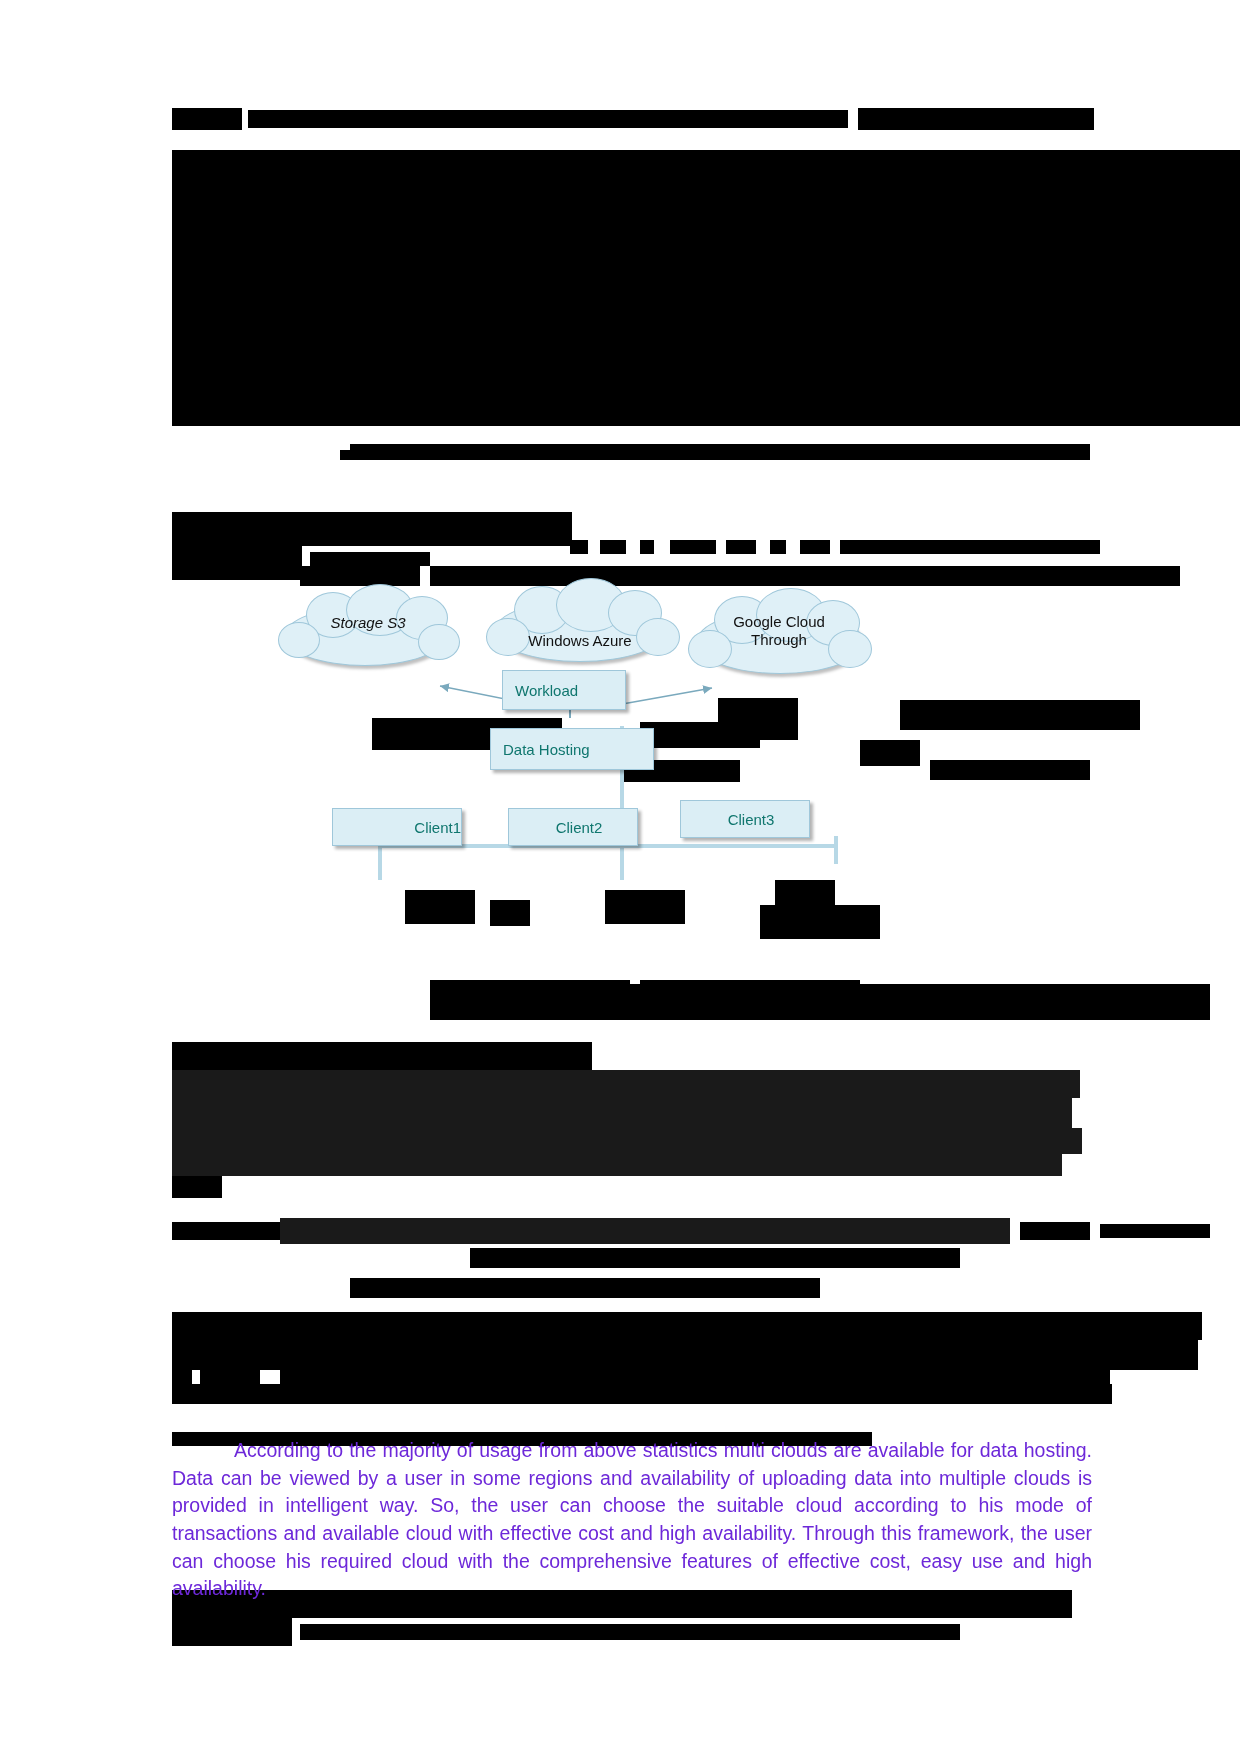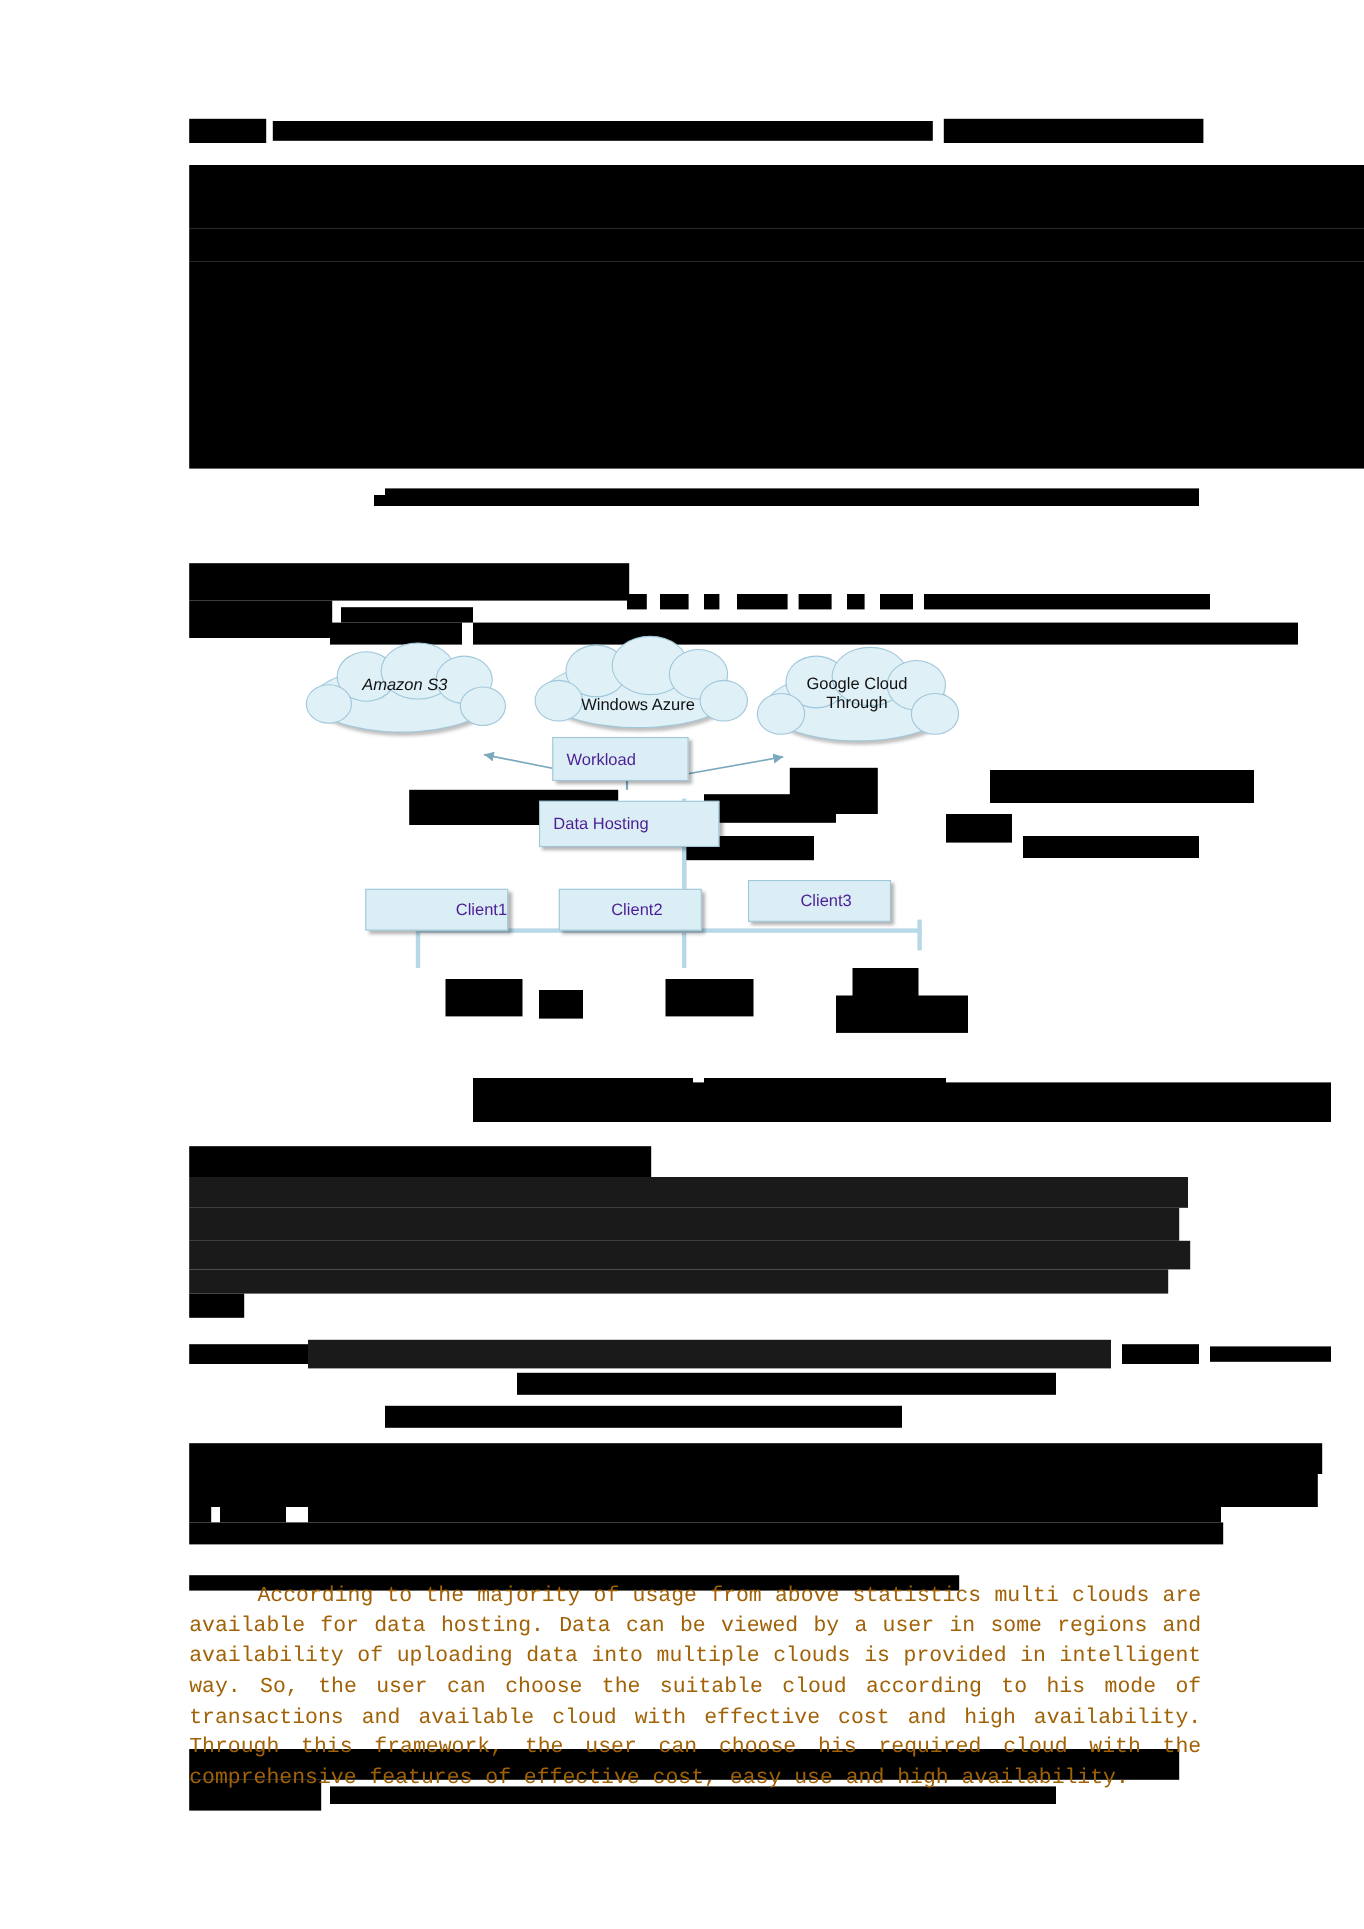--- a/index.html
+++ b/index.html
@@ -28,24 +28,24 @@
   }
   .redact.gray {
     background: #1a1a1a;
   }
   
   .paragraph {
     position: absolute;
     left: 172px;
     top: 1437px;
     width: 920px;
-    font-family: Liberation Mono, monospace;
+    font-family: Liberation Sans, sans-serif;
     font-size: 19.5px;
     line-height: 1.42;
-    color: #a16207;
+    color: #6d28d9;
     text-align: justify;
   }
   .paragraph .indent {
     display: inline-block;
     width: 62px;
   }
 
   
   .diagram {
     position: absolute;
@@ -79,21 +79,21 @@
     border-radius: 50%;
   }
 
   .box {
     position: absolute;
     background: #dbeef5;
     border: 1px solid #9fc7da;
     box-shadow: 3px 3px 3px rgba(0,0,0,0.3);
     font-family: "Liberation Sans", sans-serif;
     font-size: 15px;
-    color: #4c1d95;
+    color: #0f766e;
     display: flex;
     align-items: center;
     padding-left: 12px;
     box-sizing: border-box;
   }
   .conn {
     position: absolute;
     background: #b7d8e6;
   }
   svg.arrows {
@@ -209,21 +209,21 @@
       <line x1="250" y1="60" x2="140" y2="38" stroke="#7aa9bd" stroke-width="1.5" marker-end="url(#ah)"></line>
       <line x1="300" y1="60" x2="412" y2="40" stroke="#7aa9bd" stroke-width="1.5" marker-end="url(#ah)"></line>
     </svg>
 
     <div class="cloud" style="left:-16px;top:-42px;width:160px;height:58px;"></div>
     <div class="bump" style="left:6px;top:-56px;width:52px;height:44px;"></div>
     <div class="bump" style="left:46px;top:-64px;width:66px;height:50px;"></div>
     <div class="bump" style="left:96px;top:-52px;width:50px;height:42px;"></div>
     <div class="bump" style="left:-22px;top:-26px;width:40px;height:34px;"></div>
     <div class="bump" style="left:118px;top:-24px;width:40px;height:34px;"></div>
-    <div class="cloud-label italic" style="left:6px;top:-34px;width:124px;">Amazon S3</div>
+    <div class="cloud-label italic" style="left:6px;top:-34px;width:124px;">Storage S3</div>
 
     <div class="cloud" style="left:194px;top:-48px;width:170px;height:60px;"></div>
     <div class="bump" style="left:214px;top:-62px;width:54px;height:46px;"></div>
     <div class="bump" style="left:256px;top:-70px;width:68px;height:52px;"></div>
     <div class="bump" style="left:308px;top:-58px;width:52px;height:44px;"></div>
     <div class="bump" style="left:186px;top:-30px;width:42px;height:36px;"></div>
     <div class="bump" style="left:336px;top:-30px;width:42px;height:36px;"></div>
     <div class="cloud-label" style="left:204px;top:-40px;width:152px;margin-top:24px;">Windows Azure</div>
 
     <div class="cloud" style="left:396px;top:-38px;width:166px;height:62px;"></div>

